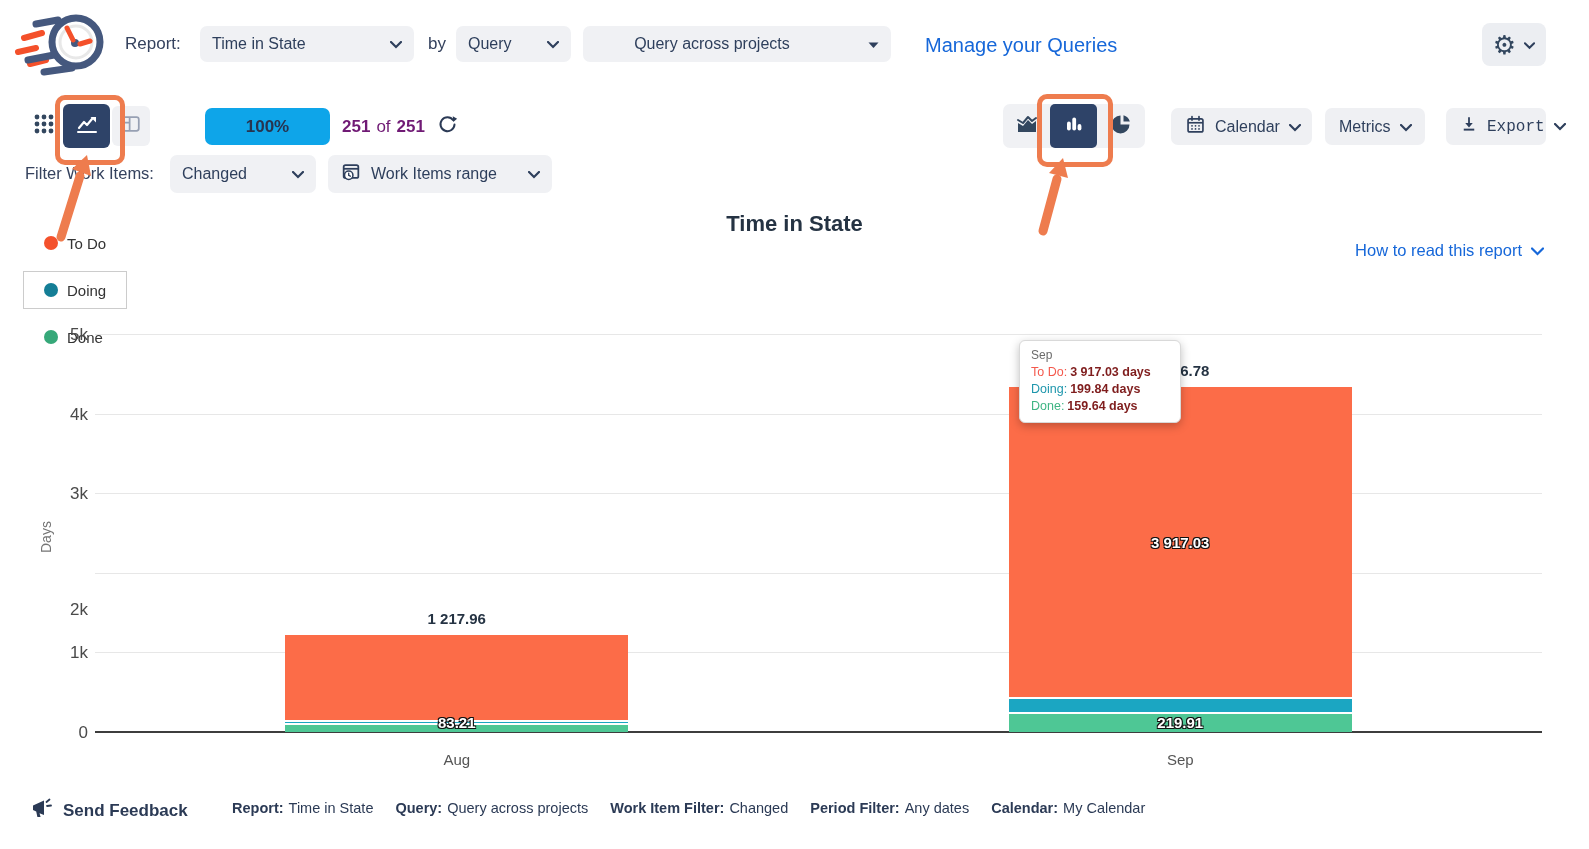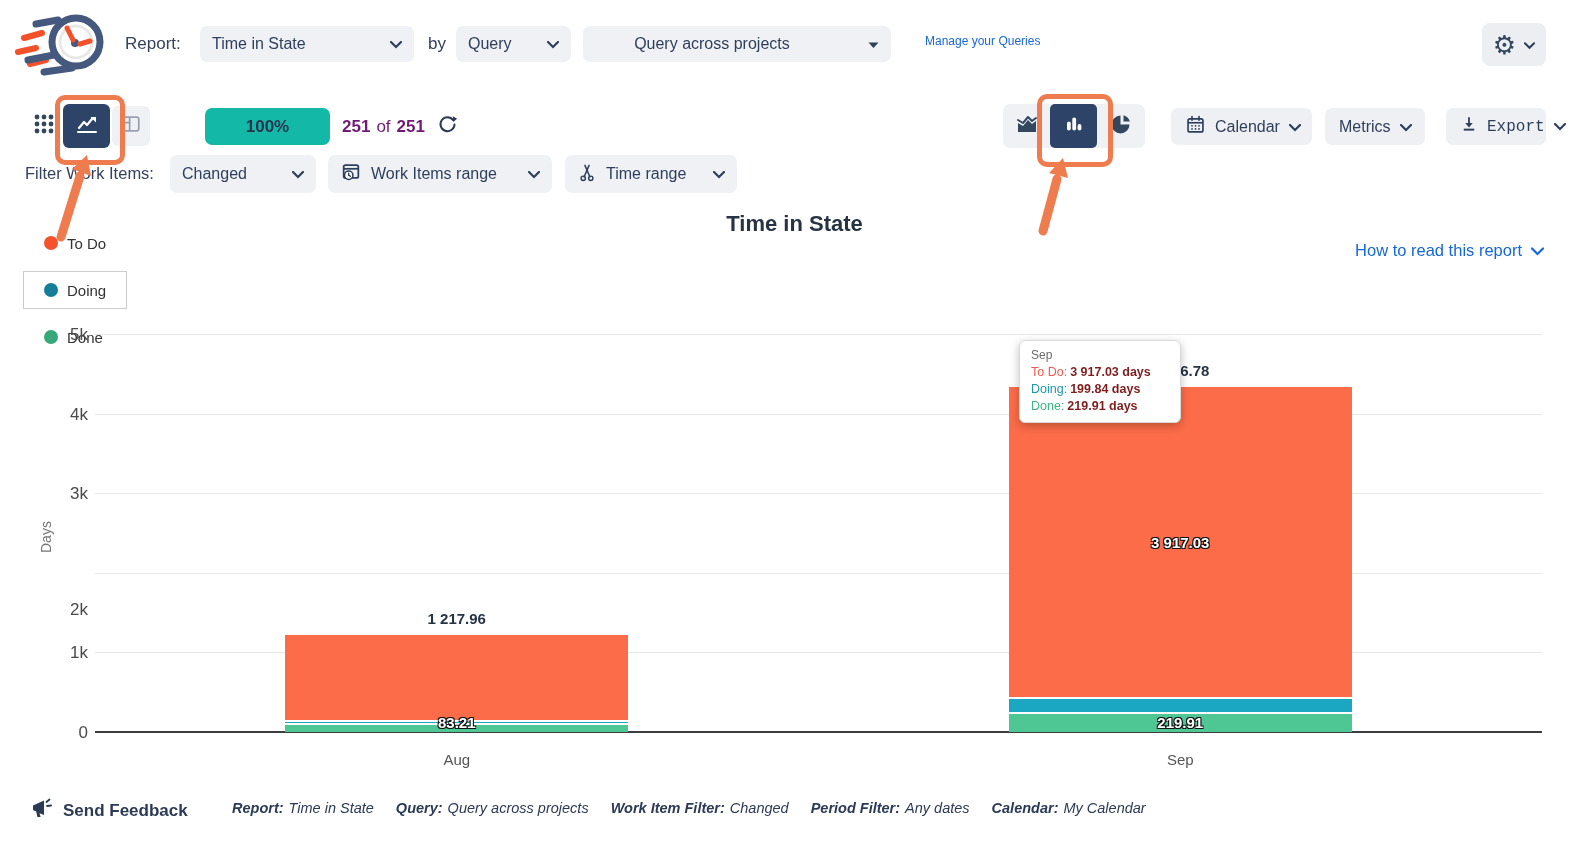--- a/index.html
+++ b/index.html
@@ -4,28 +4,28 @@
 <style>
   html,body{margin:0;padding:0;background:#fff;}
   .page{position:relative;width:1589px;height:849px;background:#ffffff;
         font-family:"Liberation Sans",sans-serif;overflow:hidden;color:#2b3a55;}
   .abs{position:absolute;}
   
   .hdr-label{font-size:17px;color:#35425e;}
   .dd{background:#f0f1f4;border-radius:7px;display:flex;align-items:center;
       padding:0 12px;color:#2e3f5c;font-size:16px;box-sizing:border-box;cursor:pointer;}
   .dd .chev{margin-left:auto;}
-  .link{color:#1667d9;font-size:12px;text-decoration:none;cursor:pointer;}
+  .link{color:#1667d9;font-size:20px;text-decoration:none;cursor:pointer;}
   .gear-btn{background:#eceef2;border-radius:8px;display:flex;align-items:center;
       justify-content:center;gap:8px;cursor:pointer;}
   .gear-glyph{font-size:26px;color:#33475f;line-height:1;}
   
   .icon-btn{display:flex;align-items:center;justify-content:center;border-radius:6px;cursor:pointer;}
   .icon-btn.active{background:#2e4368;}
-  .zoom-badge{background:#14b8a6;border-radius:7px;display:flex;align-items:center;
+  .zoom-badge{background:#0ea5e9;border-radius:7px;display:flex;align-items:center;
       justify-content:center;font-weight:bold;font-size:17px;color:#27344f;}
   .count-wrap{display:flex;align-items:center;gap:6px;font-size:17px;color:#701a75;}
   .grp{background:#f0f1f4;border-radius:7px;display:flex;align-items:center;}
   .grp .cell{width:47px;height:44px;display:flex;align-items:center;justify-content:center;cursor:pointer;}
   .grp .cell.active{background:#2e4368;border-radius:5px;}
   .tb-btn{background:#eff0f3;border-radius:7px;display:flex;align-items:center;gap:9px;
       padding:0 14px;font-size:16px;color:#2e3f5c;box-sizing:border-box;cursor:pointer;}
   
   .chart-title{font-size:22px;font-weight:bold;color:#253343;text-align:center;}
   .legend-box{display:flex;align-items:center;gap:30px;border:1px solid #ccc;
@@ -43,21 +43,21 @@
   .total-label{position:absolute;text-align:center;font-size:15px;font-weight:bold;color:#253343;z-index:1;}
   
   .tooltip{background:#fff;border:1px solid #d9d9d9;border-radius:6px;
       box-shadow:0 3px 10px rgba(0,0,0,.25);padding:7px 11px;z-index:6;}
   .tt-title{font-size:12px;color:#6b6b6b;margin-bottom:2px;}
   .tt-row{font-size:12.5px;line-height:17px;white-space:nowrap;}
   .tt-row b{color:#7f1d1d;margin-left:3px;}
   
   .footer{display:flex;align-items:center;}
   .fb{display:flex;align-items:center;gap:9px;font-size:17px;font-weight:bold;color:#2b3a55;cursor:pointer;}
-  .summary{display:flex;gap:22px;font-size:14.5px;color:#2b3a55;font-style:italic;}
+  .summary{display:flex;gap:22px;font-size:14.5px;color:#2b3a55;}
   .summary .item b{margin-right:5px;}
   
   .annot-box{position:absolute;border:5px solid #ee7c4e;border-radius:10px;z-index:7;pointer-events:none;}
   svg.overlay{position:absolute;left:0;top:0;z-index:8;pointer-events:none;}
 </style>
 </head>
 <body>
 
 <div class="page">
 
@@ -255,36 +255,20 @@
     <div class="abs dd" style="left:328px;top:0;width:224px;height:38px;gap:9px;">
       <span>
         <svg width="22" height="22" viewBox="0 0 24 24">
           <rect x="4" y="4.5" width="16" height="14" rx="2" fill="none" stroke="#2e3f5c" stroke-width="1.9"></rect>
           <line x1="4" y1="8.5" x2="20" y2="8.5" stroke="#2e3f5c" stroke-width="1.9"></line>
           <circle cx="9.5" cy="15.5" r="4.6" fill="#fff" stroke="#2e3f5c" stroke-width="1.7"></circle>
           <path d="M9.5 13.4 V15.7 L11.3 16.6" fill="none" stroke="#2e3f5c" stroke-width="1.5" stroke-linecap="round"></path>
         </svg>
       </span>
       <span>Work Items range</span>
-      <span class="chev">
-        <svg width="12" height="8" viewBox="0 0 12 8">
-            <path d="M1 1 L6 6 L11 1" fill="none" stroke="#2e3f5c" stroke-width="2.2" stroke-linecap="round"></path>
-          </svg>
-      </span>
-    </div>
-    <div class="abs dd" style="left:565px;top:0;width:172px;height:38px;gap:9px;">
-      <span>
-        <svg width="20" height="20" viewBox="0 0 24 24">
-          <line x1="8.5" y1="18" x2="14.5" y2="4" stroke="#2e3f5c" stroke-width="1.8" stroke-linecap="round"></line>
-          <line x1="15.5" y1="18" x2="9.5" y2="4" stroke="#2e3f5c" stroke-width="1.8" stroke-linecap="round"></line>
-          <circle cx="7.5" cy="19.5" r="2.6" fill="none" stroke="#2e3f5c" stroke-width="1.7"></circle>
-          <circle cx="16.5" cy="19.5" r="2.6" fill="none" stroke="#2e3f5c" stroke-width="1.7"></circle>
-        </svg>
-      </span>
-      <span>Time range</span>
       <span class="chev">
         <svg width="12" height="8" viewBox="0 0 12 8">
             <path d="M1 1 L6 6 L11 1" fill="none" stroke="#2e3f5c" stroke-width="2.2" stroke-linecap="round"></path>
           </svg>
       </span>
     </div>
   </div>
 
   <div class="abs chart-title" style="left:0;top:211px;width:1589px;">Time in State</div>
   <a class="abs link" style="right:45px;top:241px;font-size:16.5px;display:flex;align-items:center;gap:9px;">
@@ -342,21 +326,21 @@
         <div class="xlab" style="left: 1110.25px; top: 751px;">Sep</div>
       </div>
     <div class="ylabel" style="left:38px;top:553px;">Days</div>
   </div>
 
   <div class="abs tooltip" style="left:1019px;top:340px;width:138px;">
     <div class="tt-title">Sep</div>
     <div>
         <div class="tt-row"><span style="color: rgb(244, 88, 76);">To Do:</span><b>3 917.03 days</b></div>
         <div class="tt-row"><span style="color: rgb(29, 150, 172);">Doing:</span><b>199.84 days</b></div>
-        <div class="tt-row"><span style="color: rgb(62, 180, 131);">Done:</span><b>219.91 days</b></div>
+        <div class="tt-row"><span style="color: rgb(62, 180, 131);">Done:</span><b>159.64 days</b></div>
       </div>
   </div>
 
   <div class="annot-box" style="left: 55px; top: 95px; width: 60px; height: 60px; border-color: rgb(238, 124, 78);"></div>
   <div class="annot-box" style="left: 1037px; top: 94px; width: 66px; height: 63px; border-color: rgb(238, 124, 78);"></div>
   <svg class="overlay" width="1589" height="849" viewBox="0 0 1589 849">
     <line class="annot-line" x1="61" y1="237" x2="80" y2="176" stroke="#ee7c4e" stroke-width="9" stroke-linecap="round"></line>
     <polygon class="annot-head" points="87,155 91,176 72,169" fill="#ee7c4e"></polygon>
     <line class="annot-line" x1="1043" y1="231" x2="1057" y2="179" stroke="#ee7c4e" stroke-width="9" stroke-linecap="round"></line>
     <polygon class="annot-head" points="1063,158 1068,178 1049,173" fill="#ee7c4e"></polygon>

